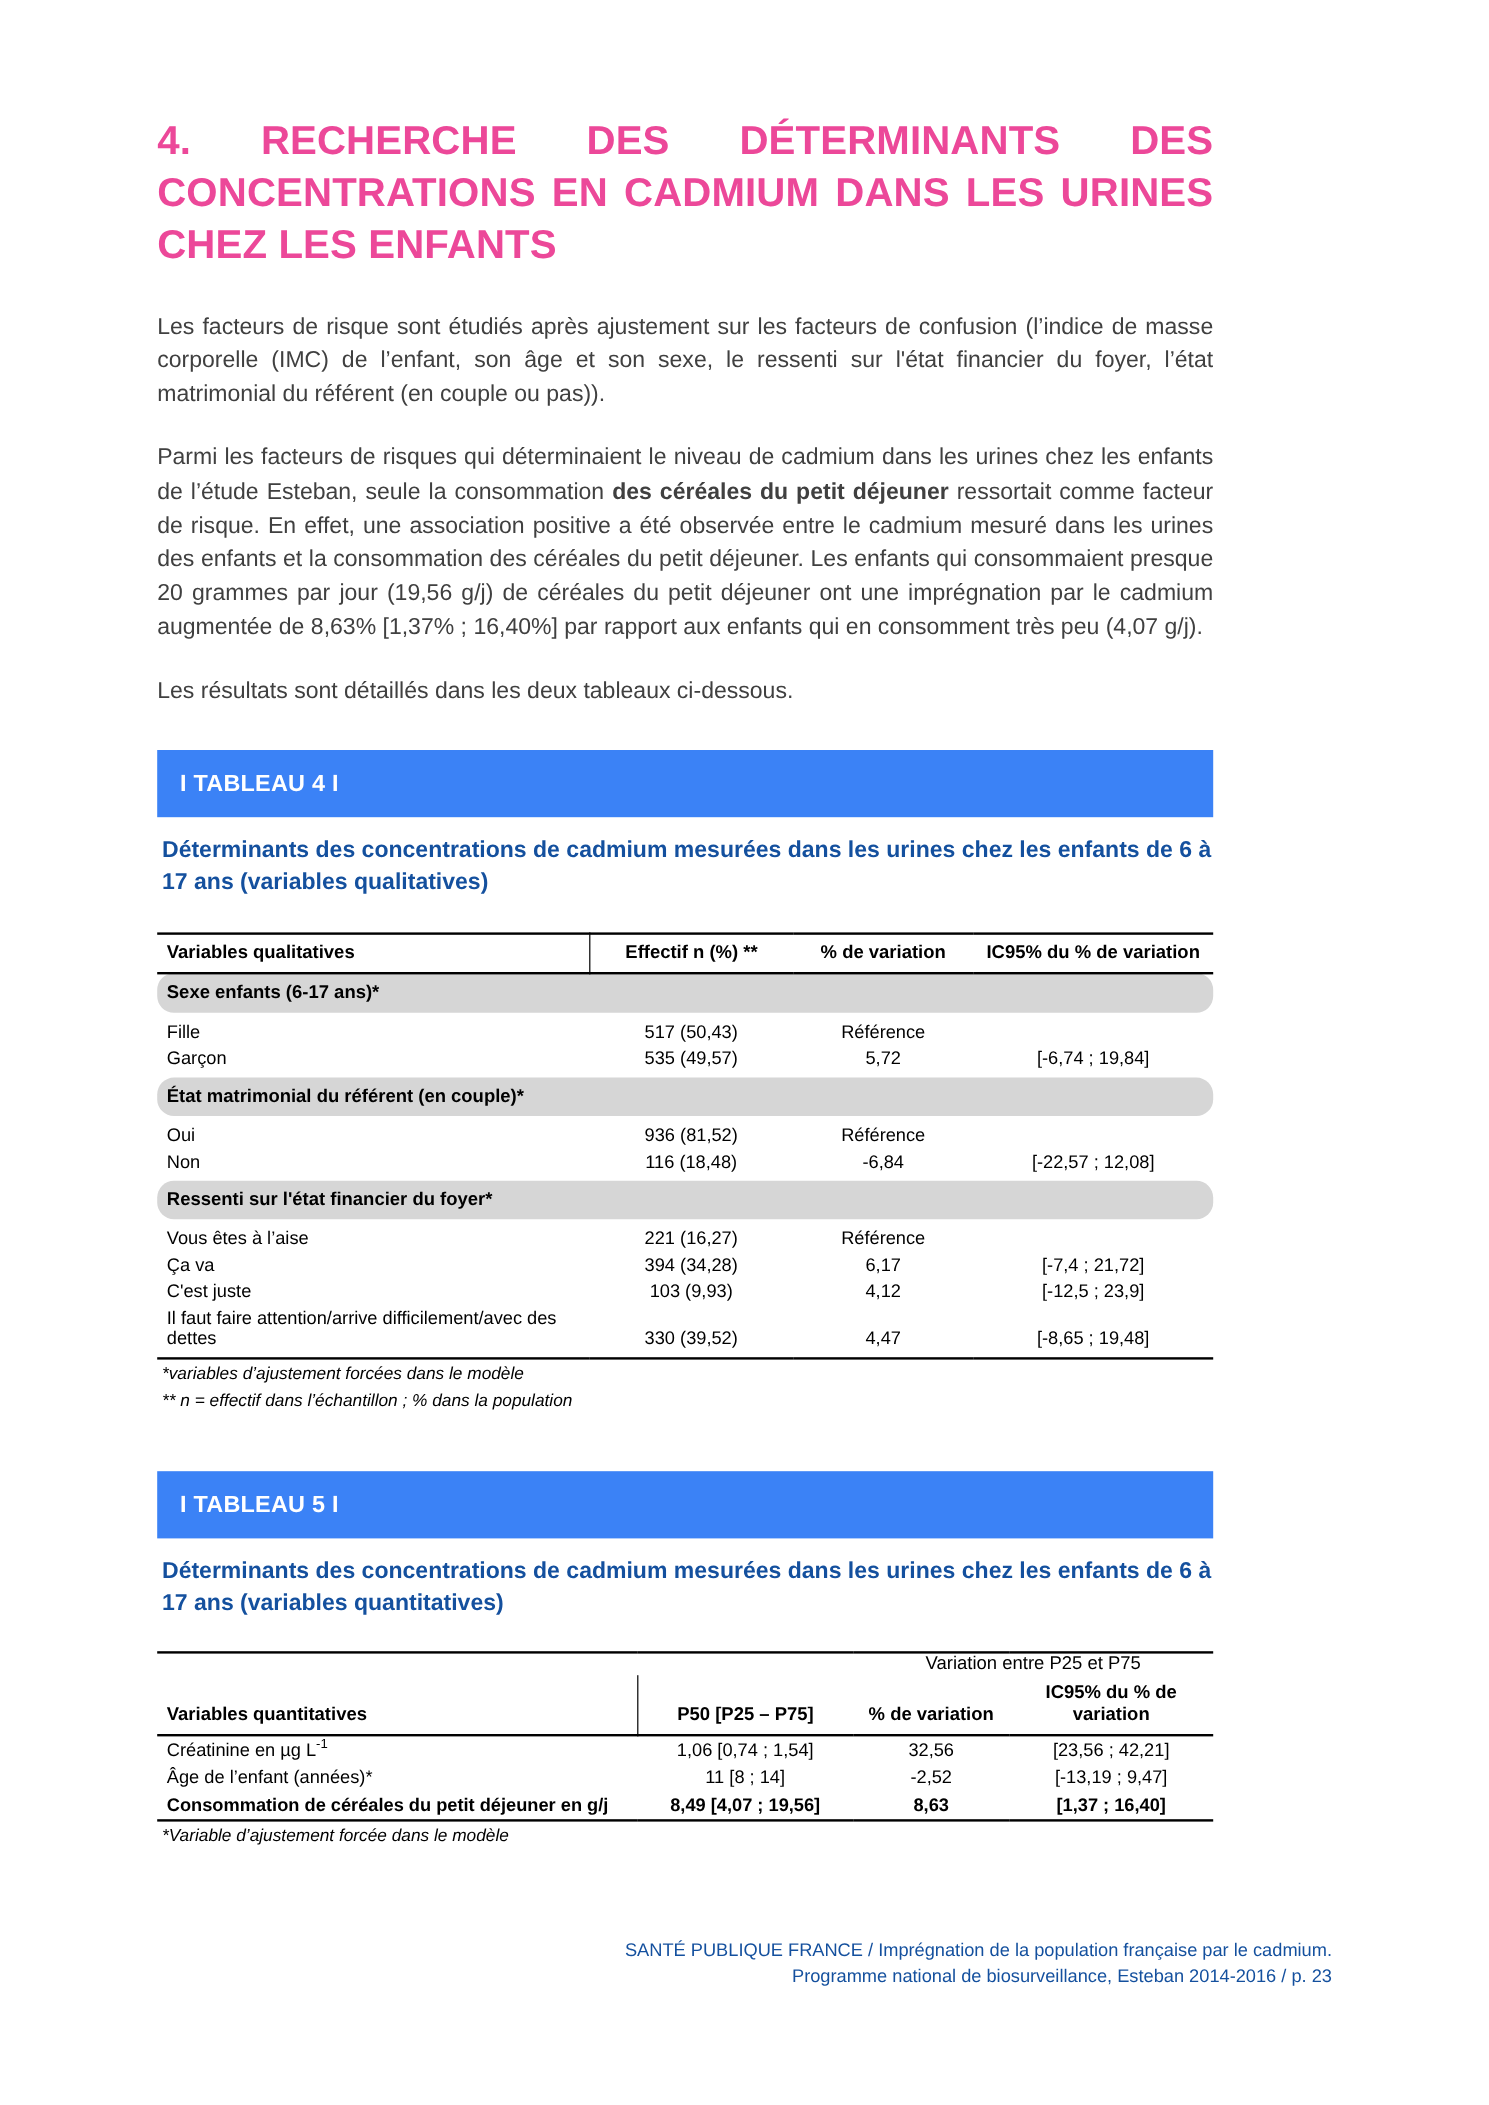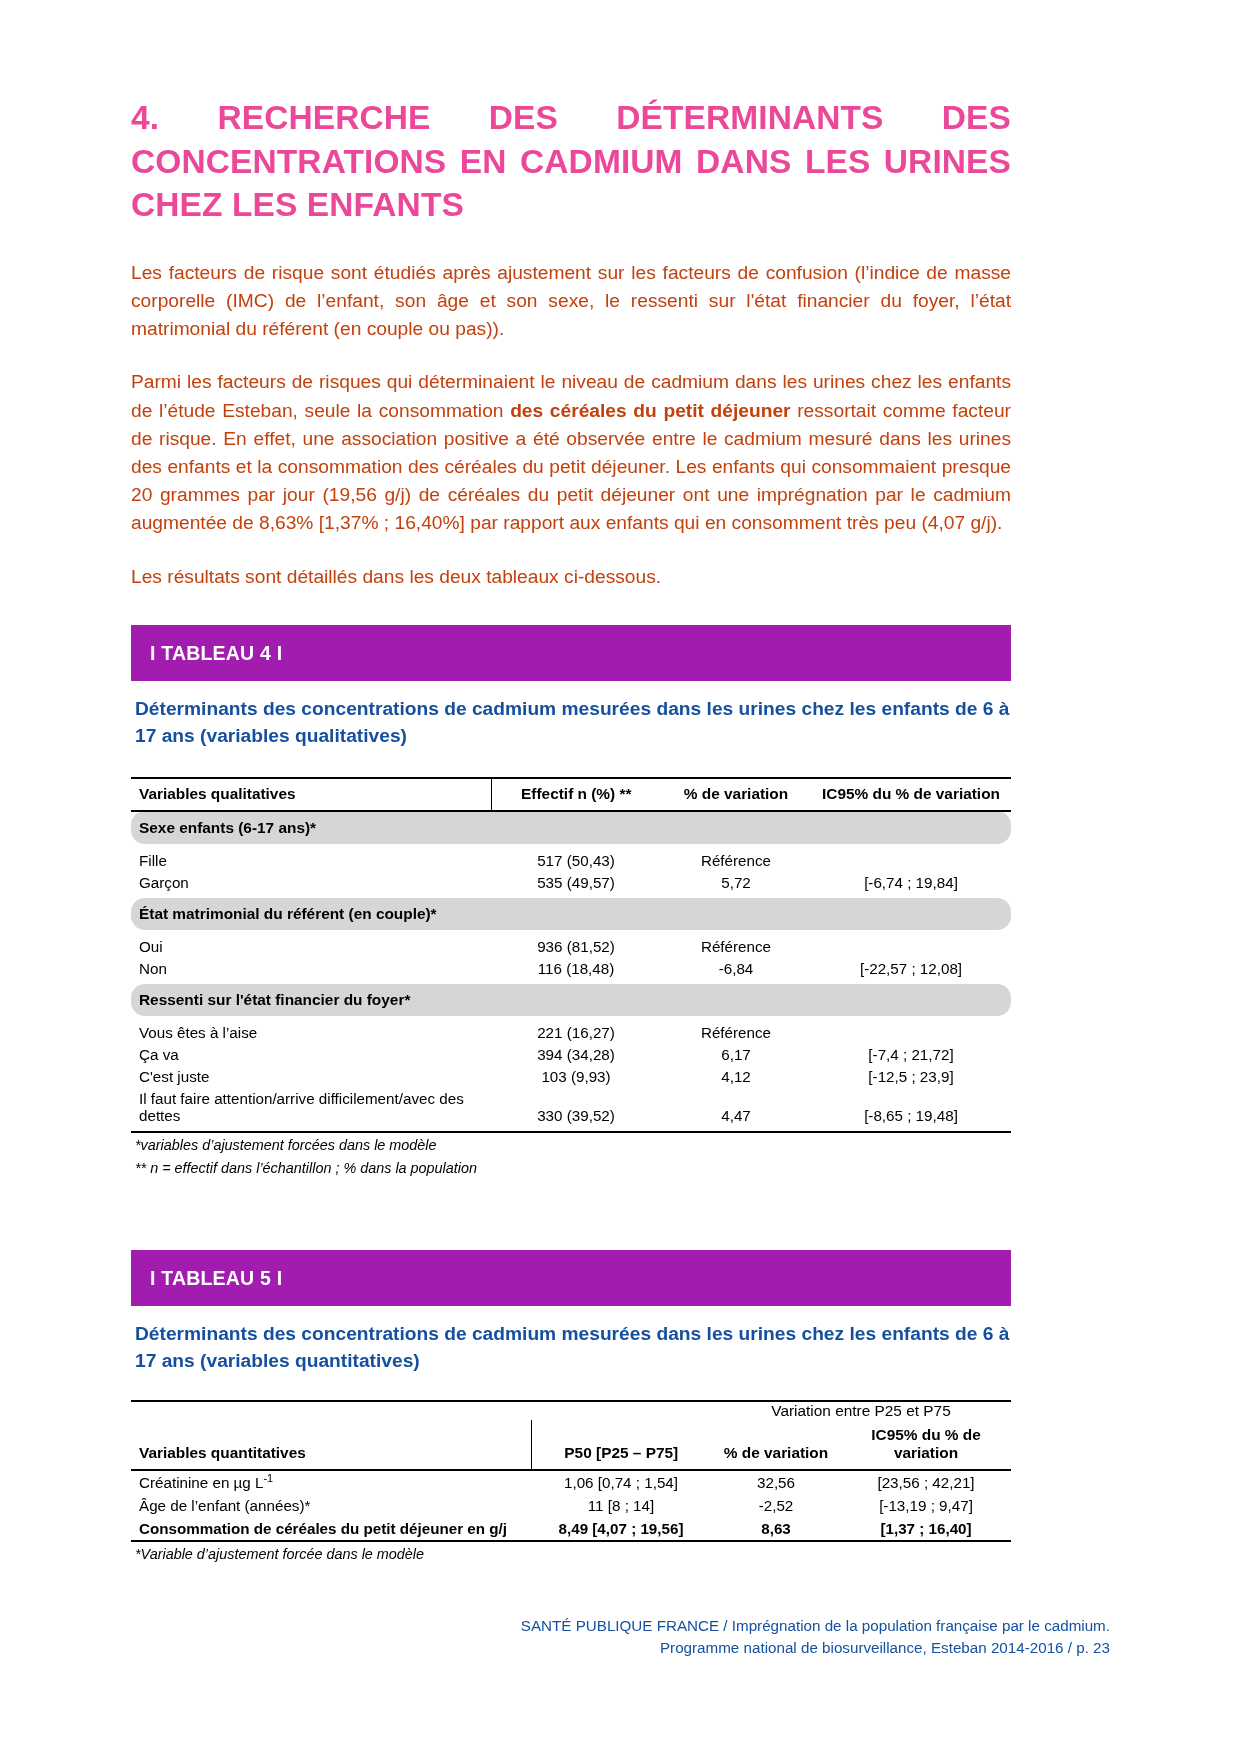--- a/index.html
+++ b/index.html
@@ -44,28 +44,28 @@
   }
   .doc-title .num { margin-right: 0; }
 
   
   p.body {
     font-size: 19.2px;
     line-height: 1.47;
     text-align: justify;
     text-align-last: left;
     margin: 0 0 25px 0;
-    color: #c2410c;
+    color: #404040;
   }
   p.body.last { margin-bottom: 0; }
   .bold { font-weight: bold; }
 
   
   .banner {
-    background: #a21caf;
+    background: #3b82f6;
     color: #ffffff;
     font-size: 19.5px;
     font-weight: bold;
     height: 56px;
     line-height: 56px;
     padding: 0 0 0 19px;
     box-sizing: border-box;
     letter-spacing: 0.2px;
   }
   .table-caption {
@@ -262,21 +262,21 @@
               <td>[-8,65 ; 19,48]</td>
             </tr>
           </tbody>
         </table>
 
         <div class="footnote">*variables d’ajustement forcées dans le modèle</div>
         <div class="footnote">** n = effectif dans l’échantillon ; % dans la population</div>
       </div>
     </div>
 
-    <div style="margin-top:72px;">
+    <div style="margin-top:48px;">
       <div class="banner">I TABLEAU 5 I</div>
       <div class="table-caption">Déterminants des concentrations de cadmium mesurées dans les urines chez les enfants de 6 à 17 ans (variables quantitatives)</div>
 
       <div class="t5-wrap">
         <table class="data data5">
           <colgroup>
             <col style="width:400px">
             <col style="width:180px">
             <col style="width:130px">
             <col style="width:170px">

